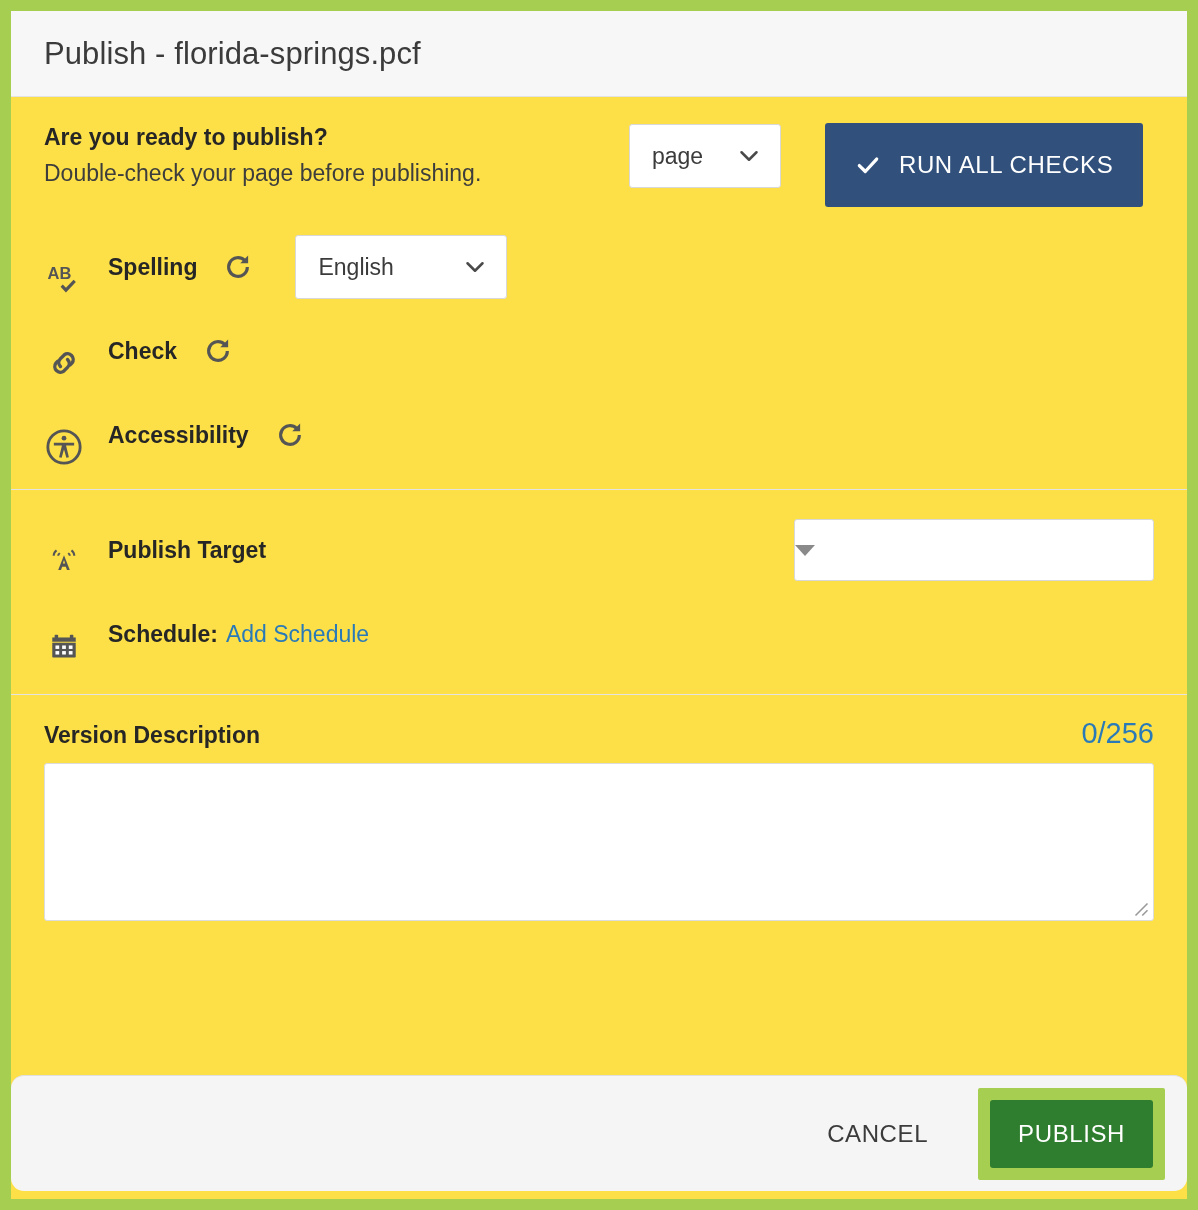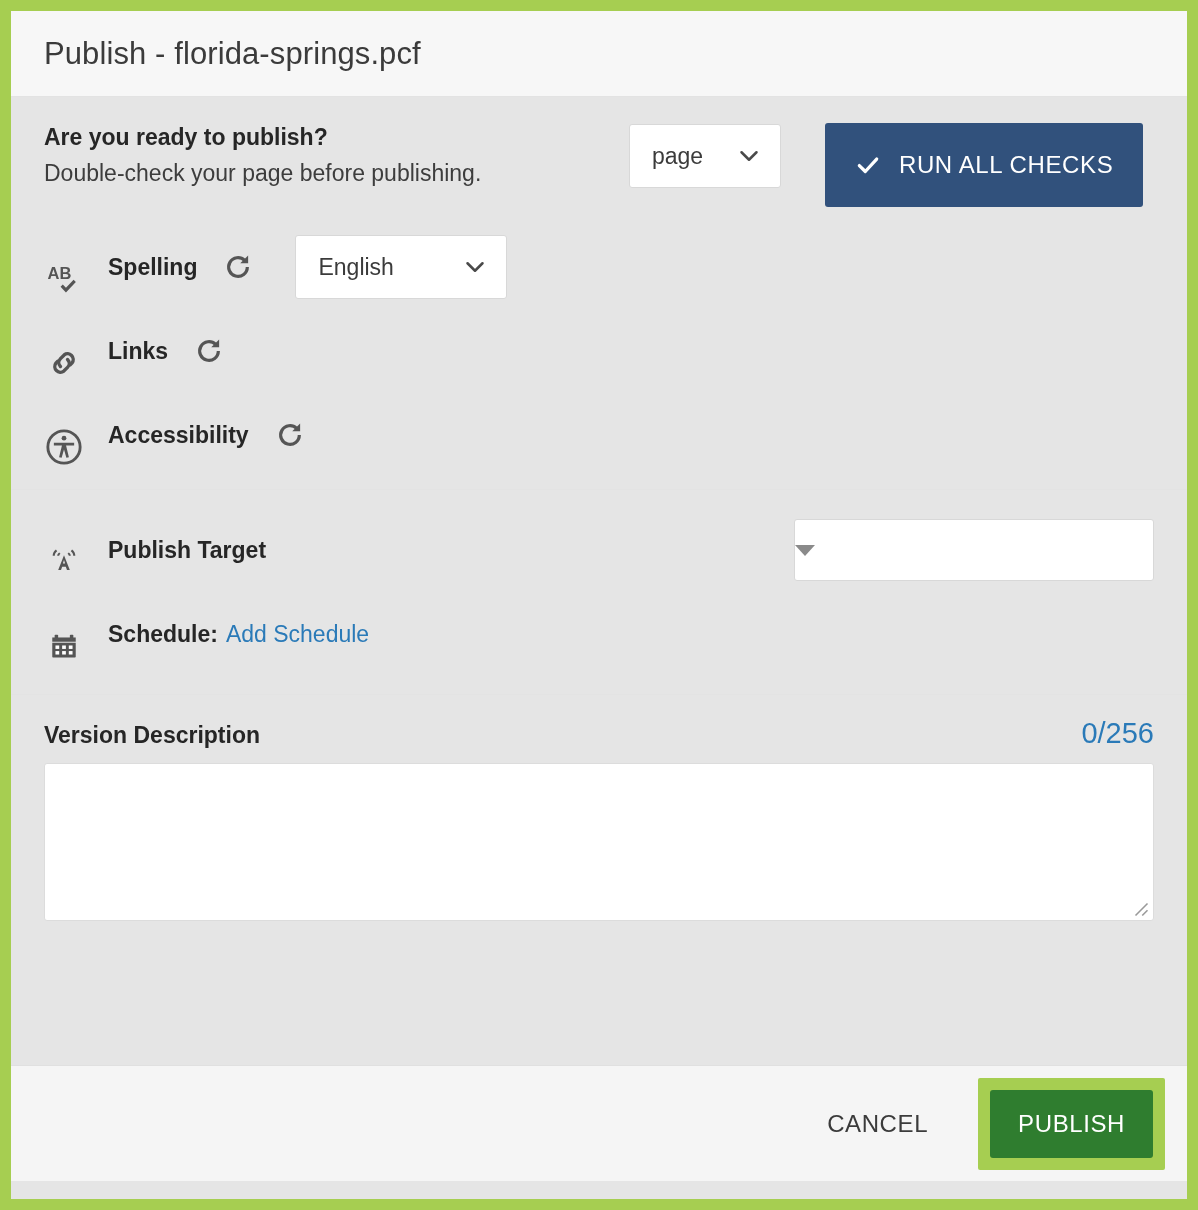--- a/index.html
+++ b/index.html
@@ -5,21 +5,21 @@
   * { box-sizing: border-box; }
   html, body {
     margin: 0; padding: 0;
     background: #ffffff;
     font-family: "Liberation Sans", sans-serif;
   }
   #app {
     position: relative;
     width: 1198px;
     height: 1210px;
-    background: #e5e5e5;
+    background: #fde047;
     border: 11px solid #a6ce51;
     overflow: hidden;
   }
 
   
   .titlebar {
     height: 86px;
     background: #f7f7f7;
     border-bottom: 1px solid #e3e3e3;
     display: flex;
@@ -221,28 +221,29 @@
   .grip {
     position: absolute;
     right: 5px; bottom: 4px;
     width: 18px; height: 18px;
     pointer-events: none;
   }
 
   
   .footer {
     position: absolute;
-    left: 0; right: 0; bottom: 18px;
+    left: 0; right: 0; bottom: 8px;
     height: 116px;
     background: #f5f5f5;
     border-top: 1px solid #e0e0e0;
     display: flex;
     align-items: center;
     justify-content: flex-end;
     padding-right: 22px;
+    border-radius: 13px;
   }
   .cancel-btn {
     background: none; border: none;
     font-family: inherit;
     font-size: 24px;
     color: #3b3b3b;
     letter-spacing: 0.6px;
     cursor: pointer;
     padding: 12px 18px;
     margin-right: 32px;
@@ -324,21 +325,21 @@
       </div>
     </div>
 
     <div class="check-row">
       <span class="check-icon">
         <svg width="34" height="34" viewBox="0 0 24 24" fill="none" stroke="#555555" stroke-width="2.4" stroke-linecap="round">
           <path d="M9.5 14.5a4 4 0 0 1 0-5.6l2.6-2.6a4 4 0 0 1 5.6 5.6l-1.3 1.3"></path>
           <path d="M14.5 9.5a4 4 0 0 1 0 5.6l-2.6 2.6a4 4 0 0 1-5.6-5.6l1.3-1.3"></path>
         </svg>
       </span>
-      <span class="check-label">Links</span>
+      <span class="check-label">Check</span>
       <span class="refresh-btn">
         <svg width="32" height="32" viewBox="0 0 24 24" fill="none" stroke="#555555" stroke-width="2.4" stroke-linecap="butt">
           <path d="M19 12a7 7 0 1 1-2.05-4.95"></path>
           <polygon points="19.6,3.3 19.6,9.2 13.7,9.2" fill="#555555" stroke="none"></polygon>
         </svg>
       </span>
     </div>
 
     <div class="check-row">
       <span class="check-icon">

